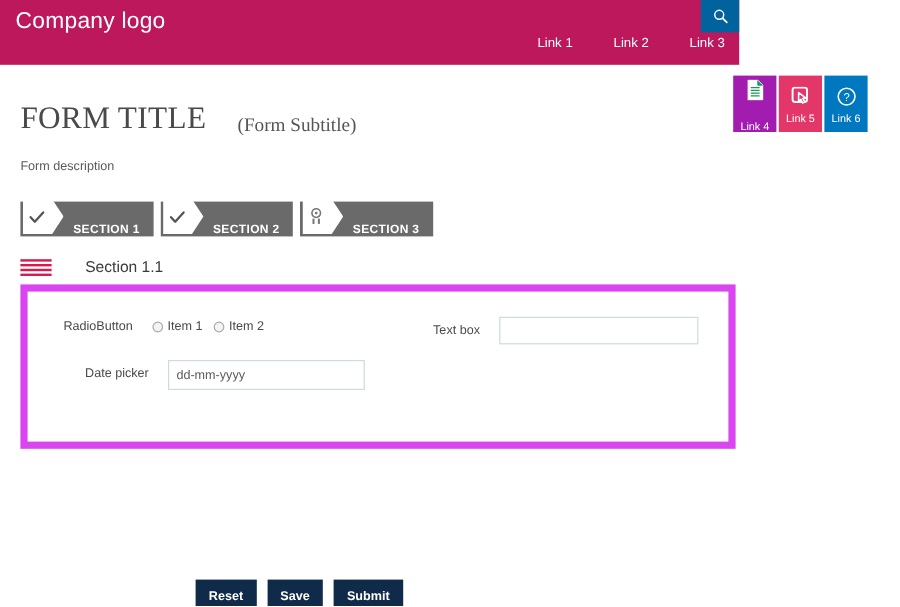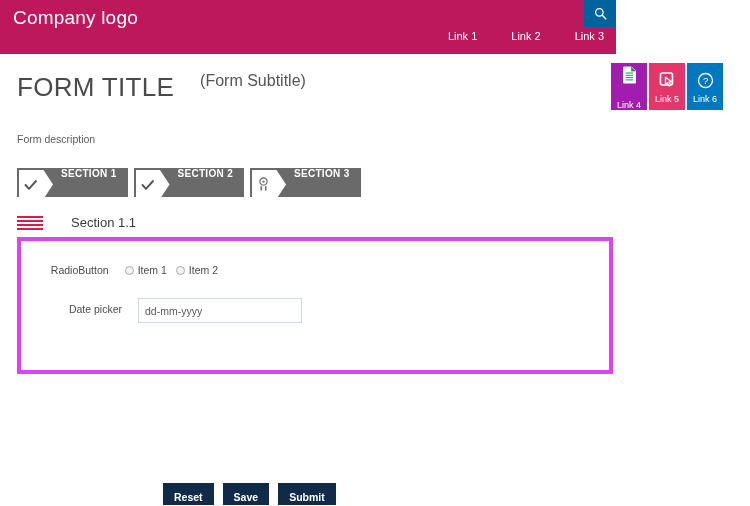--- a/index.html
+++ b/index.html
@@ -57,23 +57,24 @@
     display: flex;
     align-items: center;
     justify-content: center;
   }
   .search-box svg { display: block; }
 
   
   .title-row {
     position: absolute;
     left: 17px;
-    top: 72px;
-    display: flex;
-    align-items: flex-start;
+    top: 84px;
+    display: flex;
+    align-items: flex-end;
+    font-family: Liberation Serif, serif;
   }
   .form-title {
     font-size: 26px;
     color: #4a4a4a;
     font-weight: normal;
     letter-spacing: 0.3px;
     white-space: nowrap;
   }
   .form-subtitle {
     font-size: 16px;
@@ -122,21 +123,21 @@
     position: absolute;
     left: 17px;
     top: 168px;
     display: flex;
   }
   .section-tab {
     position: relative;
     height: 29px;
     background: #6a6a6a;
     display: flex;
-    align-items: flex-start;
+    align-items: flex-end;
     margin-right: 6px;
     cursor: pointer;
   }
   .section-chevron {
     width: 34px;
     height: 29px;
     background: #ffffff;
     -webkit-clip-path: polygon(0 0, 72% 0, 100% 50%, 72% 100%, 0 100%);
     clip-path: polygon(0 0, 72% 0, 100% 50%, 72% 100%, 0 100%);
     display: flex;
@@ -184,21 +185,21 @@
     white-space: nowrap;
   }
 
   
   .panel {
     position: absolute;
     left: 17px;
     top: 237px;
     width: 596px;
     height: 137px;
-    border: 4px solid #d946ef;
+    border: 6px solid #d946ef;
     box-sizing: border-box;
     background: #ffffff;
   }
   .field-row {
     position: absolute;
     display: flex;
     align-items: flex-start;
   }
   .field-label {
     font-size: 10.5px;
@@ -412,20 +413,24 @@
         <span class="radio-text">Item 2</span>
       </label>
     </div>
   </div>
 
   <div class="field-row" style="left:6px; top:57px; width:280px;">
     <div class="field-label" style="width:95px; padding-top:5px;">Date picker</div>
     <input class="text-input" style="width: 164px; height: 25px; margin-left: 16px;" type="text" placeholder="dd-mm-yyyy">
   </div>
 
+  <div class="field-row" style="left:305px; top:21px; width:280px;">
+    <div class="field-label" style="width:72px; padding-top:5px;">Text box</div>
+    <input class="text-input" style="width: 166px; height: 23px; margin-left: 16px;" type="text" placeholder="">
+  </div>
 
 
 </div>
 
 <div class="footer-buttons">
   <button class="btn">Reset</button>
   <button class="btn">Save</button>
   <button class="btn">Submit</button>
 </div>
 

